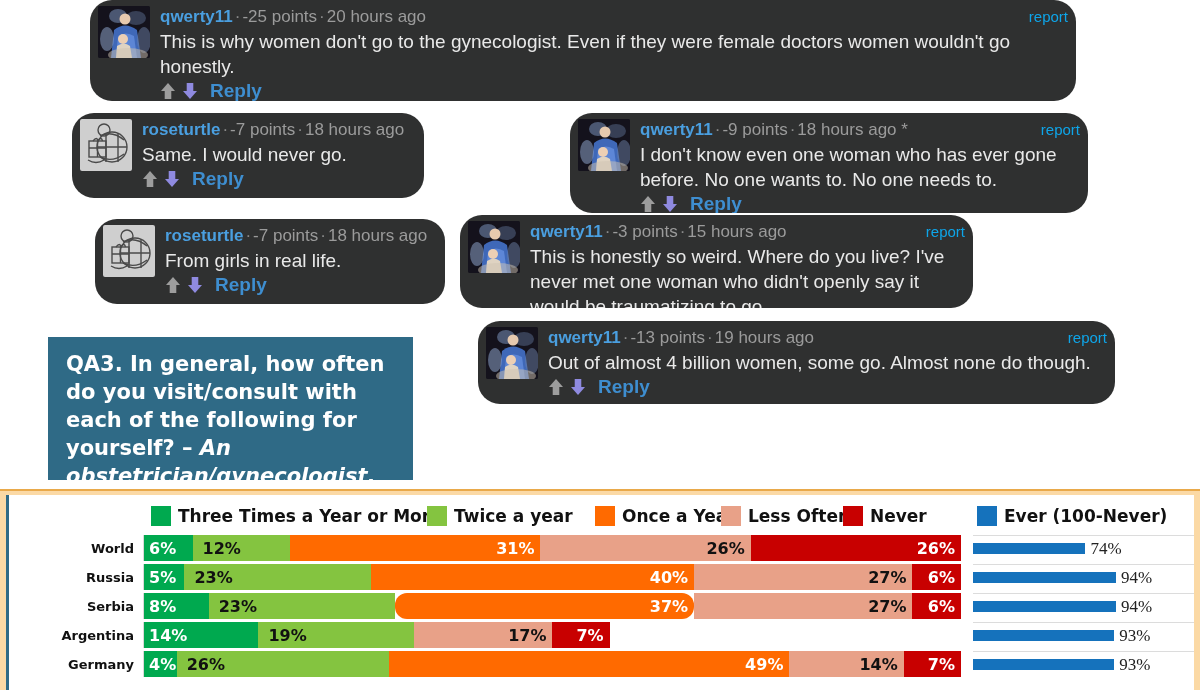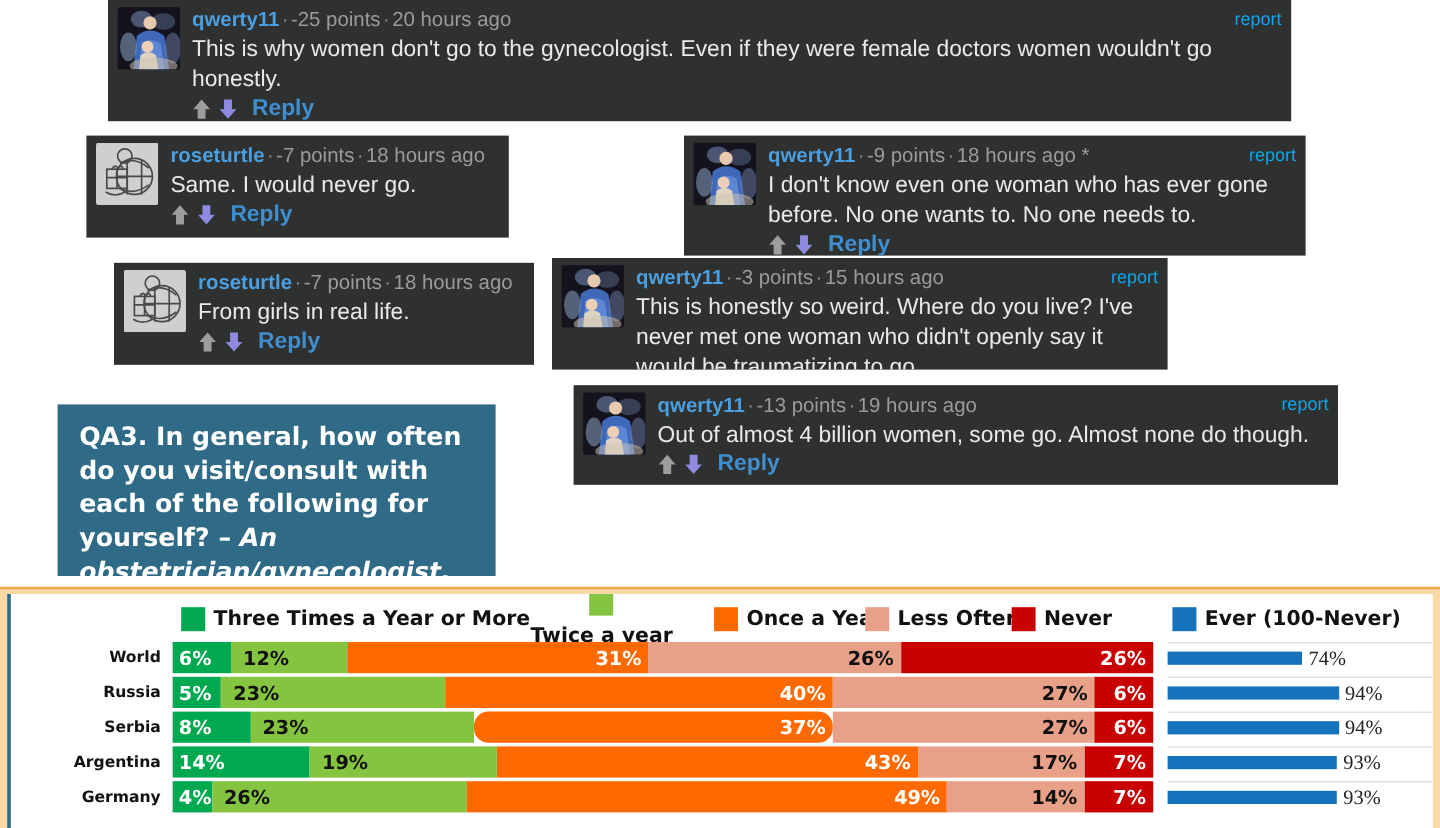--- a/index.html
+++ b/index.html
@@ -13,20 +13,21 @@
 
   
   .comment {
     position: absolute;
     background: #2f3030;
     padding: 6px 8px 6px 8px;
     display: flex;
     gap: 10px;
     align-items: flex-start;
     overflow: hidden;
+    border-radius: 22px;
   }
   .avatar {
     width: 52px; height: 52px;
     flex: 0 0 52px;
     border-radius: 2px;
     overflow: hidden;
     background: #1b1a22;
   }
   .avatar svg { display:block; width:100%; height:100%; }
   .cbody { flex: 1 1 auto; min-width: 0; position: relative; }
@@ -383,21 +384,21 @@
     <span id="q-text">QA3. In general, how often do you visit/consult with each of the following for yourself? – </span><span class="ital">An obstetrician/gynecologist.</span>
   </div>
 
   <div id="chart">
     <div id="chart-inner">
       <div class="legend" id="legend">
           <div class="lg" style="position: absolute; left: 142px;">
             <span class="swatch" style="background: rgb(0, 169, 79);"></span>
             <span>Three Times a Year or More</span>
           </div>
-          <div class="lg" style="position: absolute; left: 433px; flex-direction: column;">
+          <div class="lg" style="position: absolute; left: 418px;">
             <span class="swatch" style="background: rgb(132, 196, 64);"></span>
             <span>Twice a year</span>
           </div>
           <div class="lg" style="position: absolute; left: 586px;">
             <span class="swatch" style="background: rgb(255, 106, 0);"></span>
             <span>Once a Year</span>
           </div>
           <div class="lg" style="position: absolute; left: 712px;">
             <span class="swatch" style="background: rgb(232, 161, 136);"></span>
             <span>Less Often</span>
@@ -486,23 +487,20 @@
           </div>
           <div class="row">
             <div class="rowlabel">Argentina</div>
             <div class="stack">
               <div class="seg s0" style="width: 14%; background: rgb(0, 169, 79); color: rgb(255, 255, 255);">
                 <span>14%</span>
               </div>
               <div class="seg s1" style="width: 19%; background: rgb(132, 196, 64); color: rgb(17, 17, 17);">
                 <span>19%</span>
               </div>
-              <div class="seg s2" style="width: 43%; background: rgb(255, 106, 0); color: rgb(255, 255, 255);">
-                <span>43%</span>
-              </div>
               <div class="seg s3" style="width: 17%; background: rgb(232, 161, 136); color: rgb(17, 17, 17);">
                 <span>17%</span>
               </div>
               <div class="seg s4" style="width: 7%; background: rgb(200, 0, 0); color: rgb(255, 255, 255);">
                 <span>7%</span>
               </div>
             </div>
             <div class="everwrap">
               <div class="everbar" style="width: 141.36px; background: rgb(21, 114, 188);"></div>
               <span class="everlabel">93%</span>

